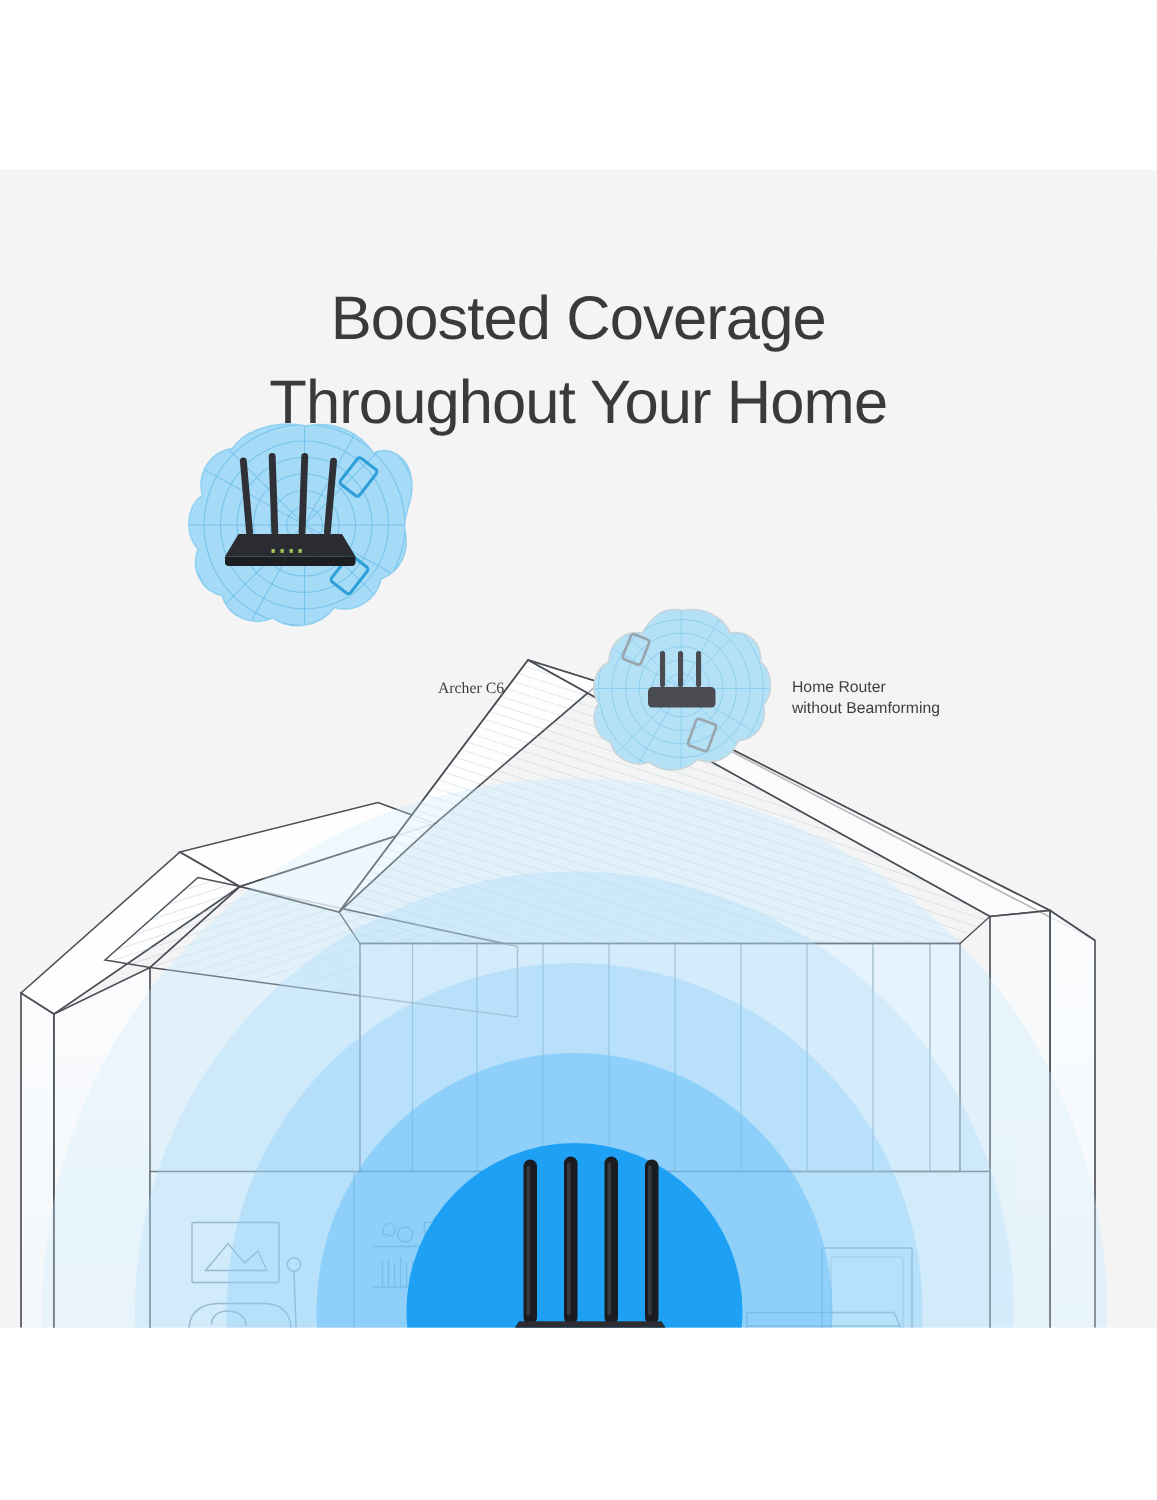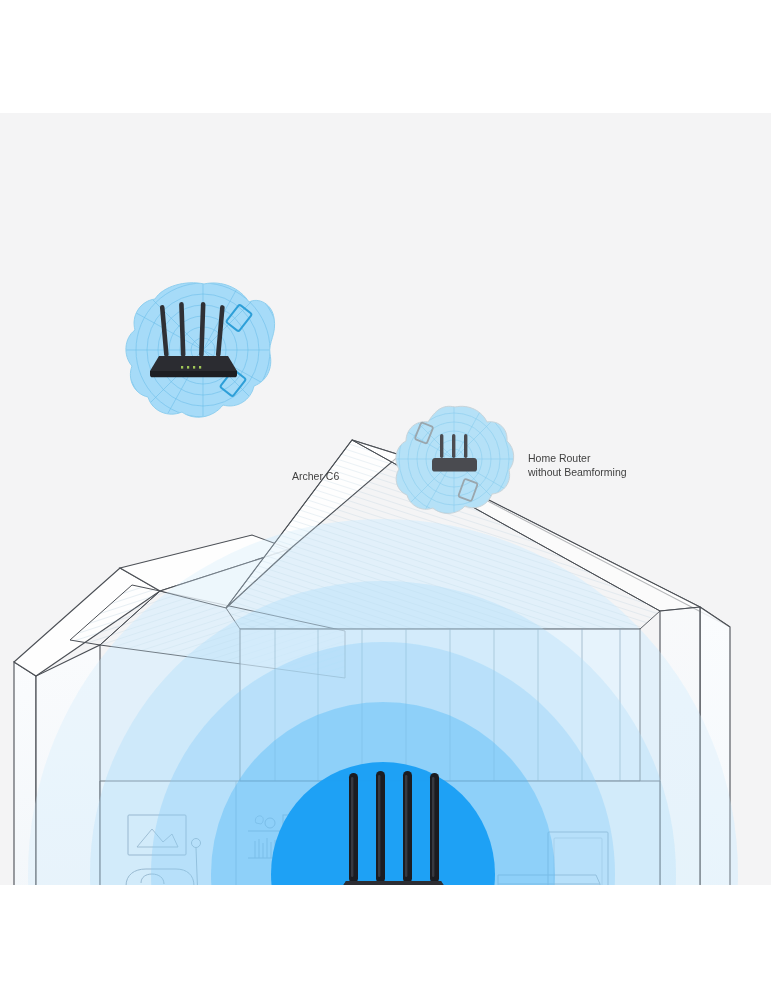--- a/index.html
+++ b/index.html
@@ -29,20 +29,24 @@
   #scene{position:absolute;left:0;top:318px;width:771px;height:567px;}
   #scene svg{position:absolute;left:0;top:0;display:block;}
 </style>
 </head>
 <body>
 
 <div id="stage">
 
   <div id="panel">
 
+    <h1 id="headline">
+      <span>Boosted Coverage</span>
+      <span class="l2">Throughout Your Home</span>
+    </h1>
 
     <div id="compare">
 
       <div class="blob-wrap" style="left:118px;top:2px;">
         <svg width="170" height="155" viewBox="0 0 170 155">
           <defs>
             <clipPath id="lclip">
               <path d="M86,6 C104,2 122,10 131,24 C141,19 154,26 156,40 C159,56 150,64 152,76
                        C155,90 149,103 136,108 C133,122 119,131 105,127 C95,140 76,143 64,134
                        C50,140 34,133 30,119 C16,116 9,101 14,88 C5,78 6,60 17,52
@@ -103,21 +107,21 @@
             <g fill="#a7cf5a" opacity="0.95">
               <rect x="63" y="88" width="2.2" height="2.6"></rect>
               <rect x="69" y="88" width="2.2" height="2.6"></rect>
               <rect x="75" y="88" width="2.2" height="2.6"></rect>
               <rect x="81" y="88" width="2.2" height="2.6"></rect>
             </g>
           </g>
         </svg>
       </div>
 
-      <span class="cmp-label" style="left:292px;top:194px;">Archer C6</span>
+      <span class="cmp-label" style="left:292px;top:177px;font-family:Liberation Serif, serif;">Archer C6</span>
 
       <div class="blob-wrap" style="left:392px;top:125px;">
         <svg width="125" height="130" viewBox="0 0 125 130">
           <defs>
             <clipPath id="rclip">
               <path d="M63,6 C77,3 90,10 95,21 C107,19 116,28 115,40 C123,47 124,61 117,69
                        C120,81 112,92 100,93 C96,104 84,110 73,105 C65,114 50,115 41,107
                        C30,111 18,105 15,94 C5,90 1,78 7,68 C1,59 4,45 14,40
                        C14,28 24,19 36,21 C43,10 50,3 63,6 Z"></path>
             </clipPath>

